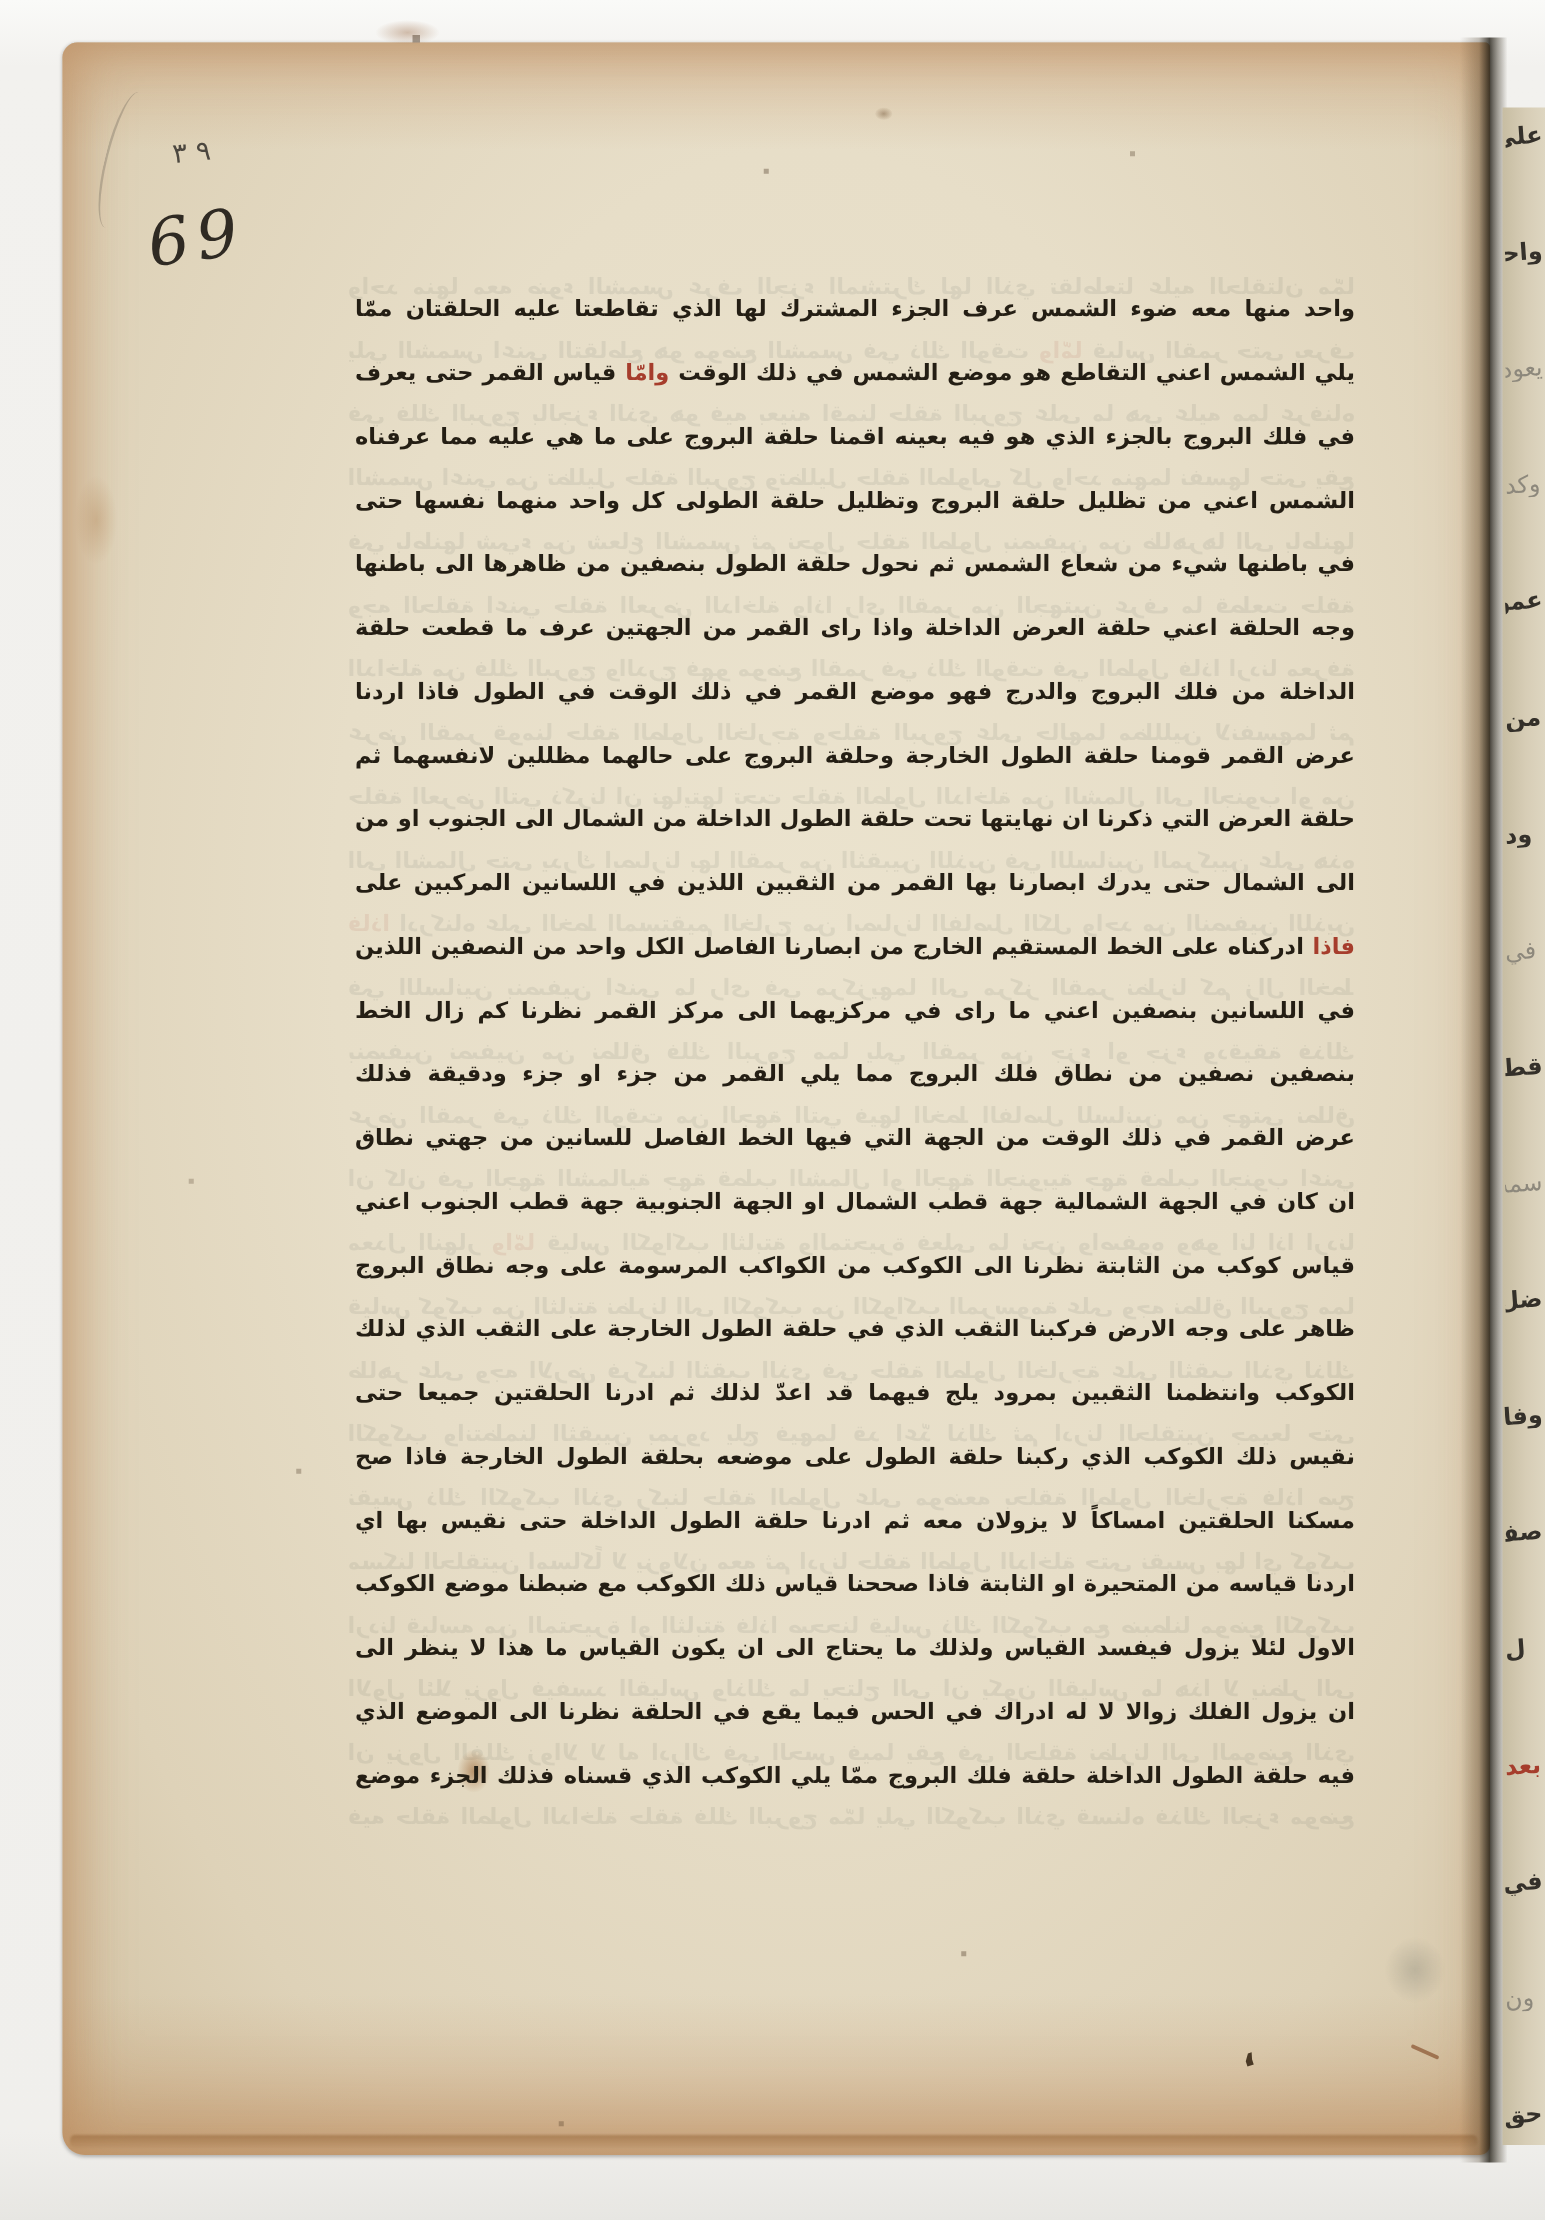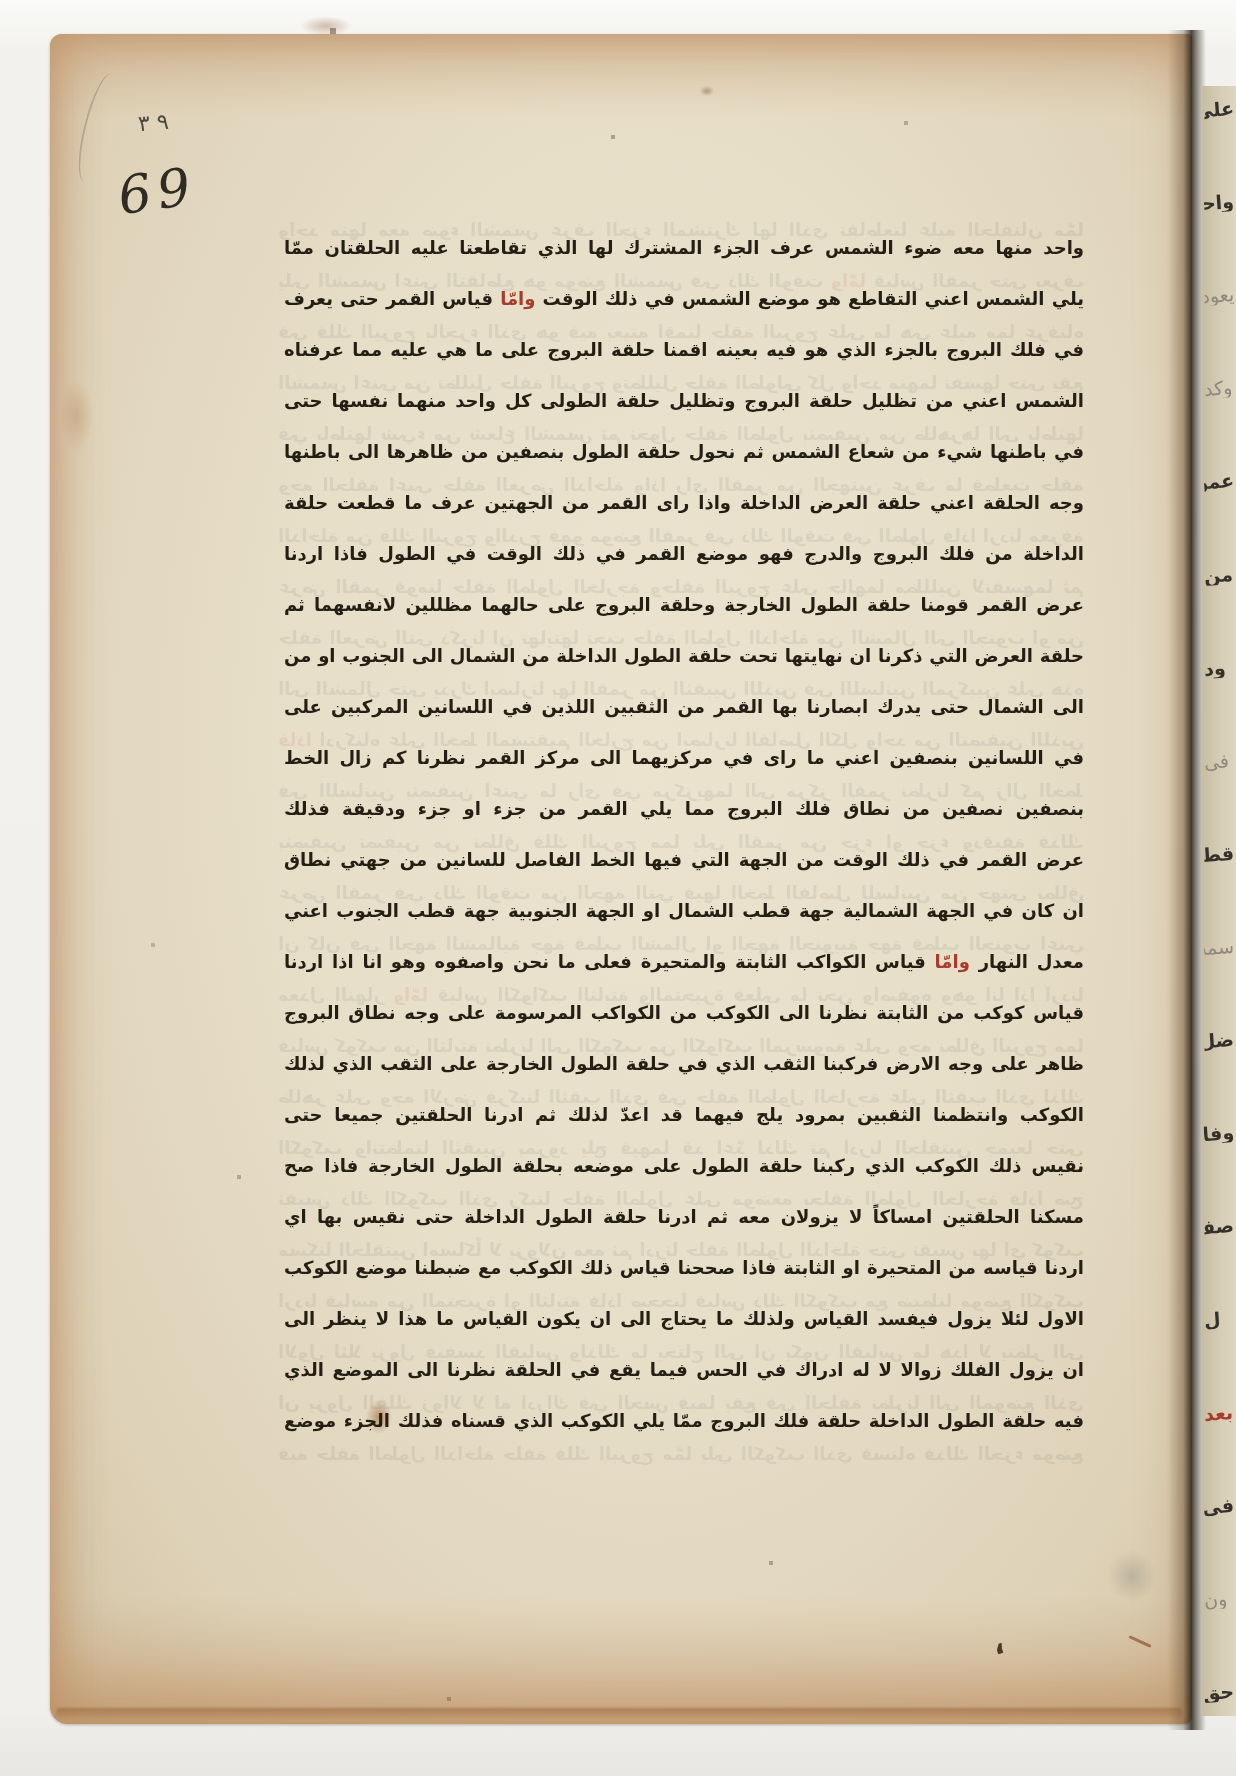--- a/index.html
+++ b/index.html
@@ -149,25 +149,25 @@
       <div class="mline"><span class="seg ink">واحد منها معه ضوء الشمس عرف الجزء المشترك لها الذي تقاطعتا عليه الحلقتان ممّا</span></div>
       <div class="mline"><span class="seg ink">يلي الشمس اعني التقاطع هو موضع الشمس في ذلك الوقت </span><span class="seg red">وامّا</span><span class="seg ink"> قياس القمر حتى يعرف موضعه</span></div>
       <div class="mline"><span class="seg ink">في فلك البروج بالجزء الذي هو فيه بعينه اقمنا حلقة البروج على ما هي عليه مما عرفناه موضع</span></div>
       <div class="mline"><span class="seg ink">الشمس اعني من تظليل حلقة البروج وتظليل حلقة الطولى كل واحد منهما نفسها حتى يقع</span></div>
       <div class="mline"><span class="seg ink">في باطنها شيء من شعاع الشمس ثم نحول حلقة الطول بنصفين من ظاهرها الى باطنها وقع</span></div>
       <div class="mline"><span class="seg ink">وجه الحلقة اعني حلقة العرض الداخلة واذا راى القمر من الجهتين عرف ما قطعت حلقة الطول</span></div>
       <div class="mline"><span class="seg ink">الداخلة من فلك البروج والدرج فهو موضع القمر في ذلك الوقت في الطول فاذا اردنا معرفة</span></div>
       <div class="mline"><span class="seg ink">عرض القمر قومنا حلقة الطول الخارجة وحلقة البروج على حالهما مظللين لانفسهما ثم احلنا</span></div>
       <div class="mline"><span class="seg ink">حلقة العرض التي ذكرنا ان نهايتها تحت حلقة الطول الداخلة من الشمال الى الجنوب او من الجنوب</span></div>
       <div class="mline"><span class="seg ink">الى الشمال حتى يدرك ابصارنا بها القمر من الثقبين اللذين في اللسانين المركبين على هذه الحلقة</span></div>
+      <div class="mline"><span class="seg red">فاذا</span><span class="seg ink"> ادركناه على الخط المستقيم الخارج من ابصارنا الفاصل الكل واحد من النصفين اللذين</span></div>
       <div class="mline"><span class="seg ink">في اللسانين بنصفين اعني ما راى في مركزيهما الى مركز القمر نظرنا كم زال الخط القاسم للسانين</span></div>
       <div class="mline"><span class="seg ink">بنصفين نصفين من نطاق فلك البروج مما يلي القمر من جزء او جزء ودقيقة فذلك</span></div>
       <div class="mline"><span class="seg ink">عرض القمر في ذلك الوقت من الجهة التي فيها الخط الفاصل للسانين من جهتي نطاق البروج</span></div>
       <div class="mline"><span class="seg ink">ان كان في الجهة الشمالية جهة قطب الشمال او الجهة الجنوبية جهة قطب الجنوب اعني قطب</span></div>
-      <div class="mline"><span class="seg ink">معدل النهار </span><span class="seg red">وامّا</span><span class="seg ink"> قياس الكواكب الثابتة والمتحيرة فعلى ما نحن واصفوه وهو انا اذا اردنا</span></div>
       <div class="mline"><span class="seg ink">قياس كوكب من الثابتة نظرنا الى الكوكب من الكواكب المرسومة على وجه نطاق البروج مما هو</span></div>
       <div class="mline"><span class="seg ink">ظاهر على وجه الارض فركبنا الثقب الذي في حلقة الطول الخارجة على الثقب الذي لذلك</span></div>
       <div class="mline"><span class="seg ink">الكوكب وانتظمنا الثقبين بمرود يلج فيهما قد اعدّ لذلك ثم ادرنا الحلقتين جميعا حتى</span></div>
       <div class="mline"><span class="seg ink">نقيس ذلك الكوكب الذي ركبنا حلقة الطول على موضعه بحلقة الطول الخارجة فاذا صح قياسه</span></div>
       <div class="mline"><span class="seg ink">مسكنا الحلقتين امساكاً لا يزولان معه ثم ادرنا حلقة الطول الداخلة حتى نقيس بها اي كوكب</span></div>
       <div class="mline"><span class="seg ink">اردنا قياسه من المتحيرة او الثابتة فاذا صححنا قياس ذلك الكوكب مع ضبطنا موضع الكوكب</span></div>
       <div class="mline"><span class="seg ink">الاول لئلا يزول فيفسد القياس ولذلك ما يحتاج الى ان يكون القياس ما هذا لا ينظر الى</span></div>
       <div class="mline"><span class="seg ink">ان يزول الفلك زوالا لا له ادراك في الحس فيما يقع في الحلقة نظرنا الى الموضع الذي تقاطع</span></div>
       <div class="mline"><span class="seg ink">فيه حلقة الطول الداخلة حلقة فلك البروج ممّا يلي الكوكب الذي قسناه فذلك الجزء موضع الكوكب</span></div>
     </div>

